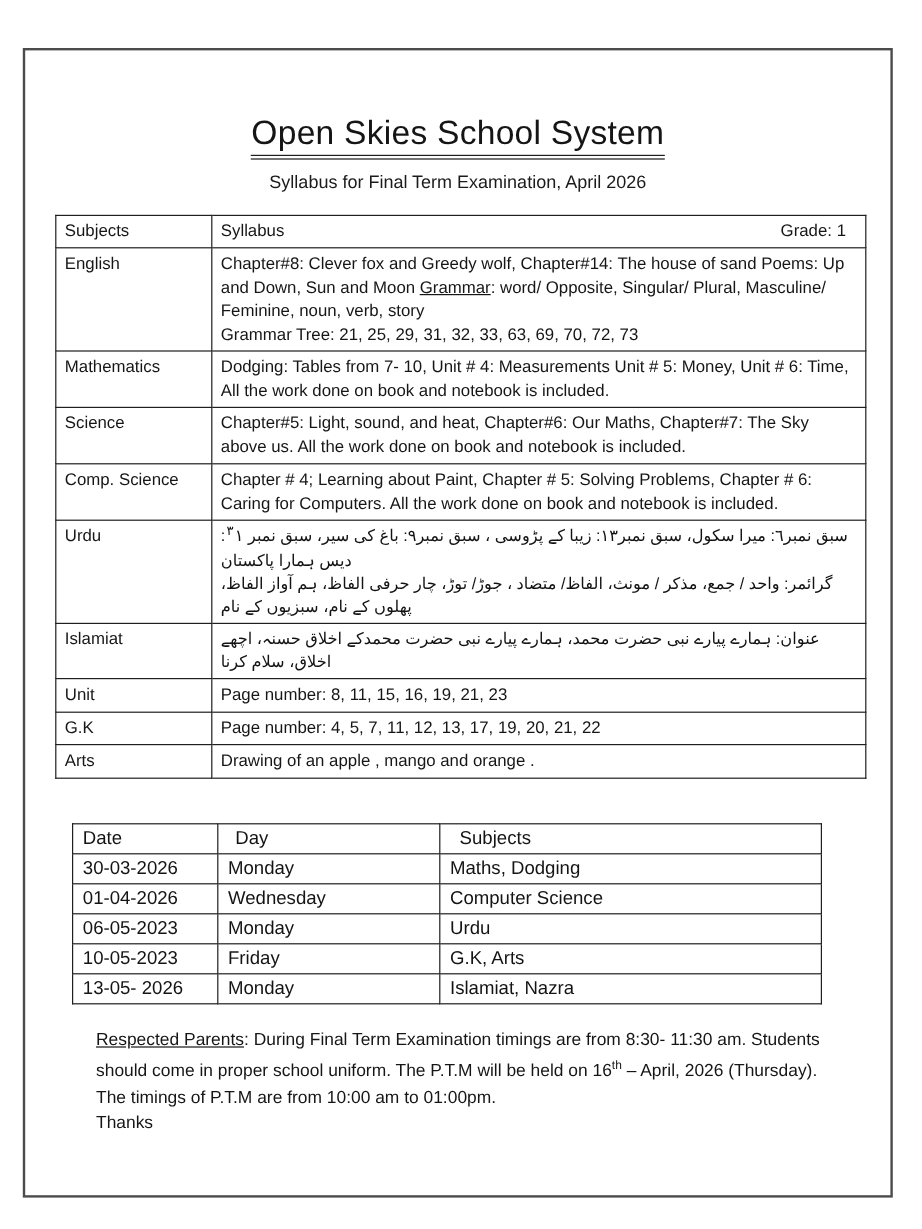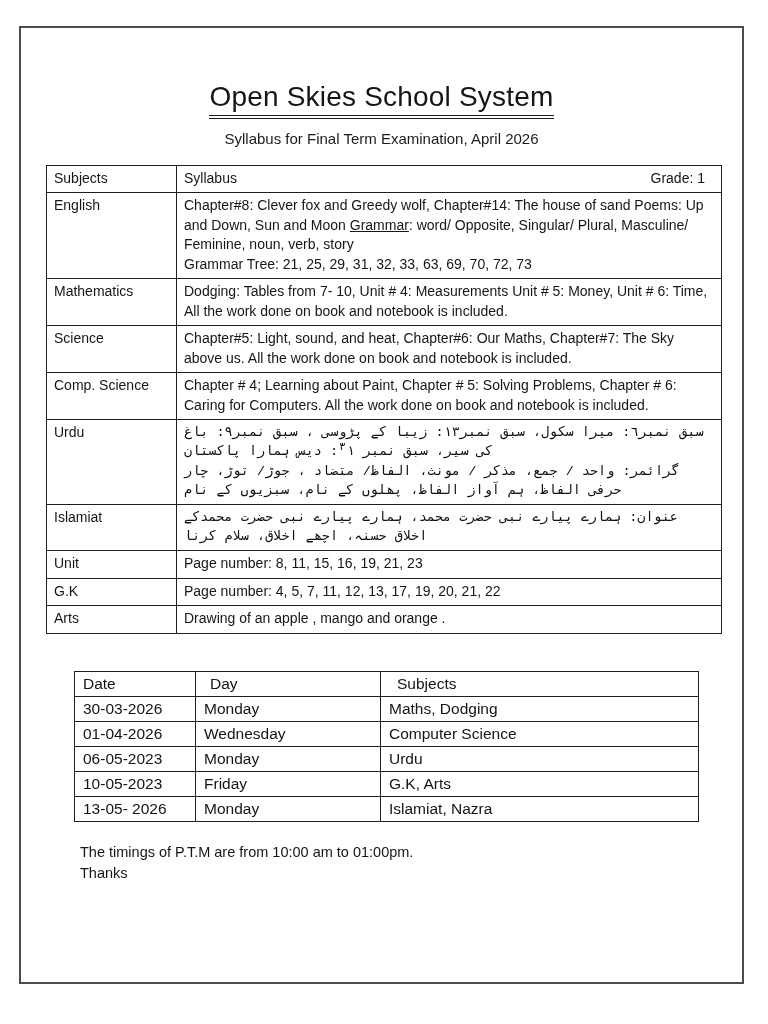--- a/index.html
+++ b/index.html
@@ -2,21 +2,21 @@
 <html><head>
 <meta charset="utf-8">
 <style>
   html,body{margin:0;padding:0;}
   body{
     width:768px;height:1024px;background:#ffffff;position:relative;
     font-family:"Liberation Sans","DejaVu Sans",sans-serif;color:#1b1b1b;
     -webkit-font-smoothing:antialiased;
   }
   .frame{
-    position:absolute;left:19px;top:26px;width:725px;height:958px;
+    position:absolute;left:19px;top:40px;width:725px;height:958px;
     border:2px solid #4b4b4b;background:#fff;box-sizing:border-box;overflow:hidden;
   }
   .title-block{text-align:center;margin-top:54px;}
   .title{
     display:inline-block;font-size:28px;letter-spacing:0.2px;color:#151515;
     border-bottom:4px double #1c1c1c;padding-bottom:2px;line-height:1.1;
   }
   .subtitle{font-size:15px;margin-top:11px;color:#1b1b1b;}
 
   table{border-collapse:collapse;}
@@ -28,27 +28,27 @@
     border:1px solid #1f1f1f;vertical-align:top;padding:3px 7px 4px 7px;
     box-sizing:border-box;overflow:hidden;
   }
   .syllabus td.c1{width:130px;}
   tr.rh{height:27px;} tr.r-eng{height:79px;} tr.r-math{height:42px;}
   tr.r-sci{height:39px;} tr.r-comp{height:42px;} tr.r-urdu{height:83px;}
   tr.r-isl{height:38px;} tr.r-naz{height:27px;} tr.r-gk{height:17px;} tr.r-art{height:26px;}
   .grade{float:right;margin-right:9px;}
   .ul{text-decoration:underline;text-align:center;}
   .urdu{
-    direction:rtl;text-align:left;font-family:Liberation Mono, monospace;
+    direction:rtl;text-align:left;font-family:Liberation Sans, sans-serif;
     font-size:13.5px;line-height:19px;color:#121212;
   }
   .u-sup{font-size:11px;position:relative;top:-5px;padding:0 1px;}
 
   .exam{
-    margin:37px 0 0 53px;width:624px;table-layout:fixed;
+    margin:37px 0 0 39px;width:624px;table-layout:fixed;
     font-size:15.5px;line-height:21px;color:#141414;
   }
   .exam td,.exam th{
     border:1px solid #1f1f1f;font-weight:normal;text-align:left;
     padding:1px 6px 2px 8px;height:23px;box-sizing:border-box;vertical-align:middle;
   }
   .exam .col-date{width:121px;} .exam .col-day{width:185px;} .exam .col-subj{width:318px;}
   .exam th.h-day{padding-left:14px;} .exam th.h-subj{padding-left:16px;}
 
   .note{margin:20px 0 0 59px;width:648px;font-size:14.5px;line-height:21.5px;color:#161616;}
@@ -151,17 +151,18 @@
     </tr>
     <tr>
       <td>13-05- 2026</td>
       <td>Monday</td>
       <td>Islamiat, Nazra</td>
     </tr>
   </tbody>
     </table>
 
   <div class="note">
+    <p><span class="ul">Respected Parents</span><span>: During Final Term Examination timings are from 8:30- 11:30 am. Students should come in proper school uniform. The P.T.M will be held on 16</span><sup>th</sup><span> – April, 2026 (Thursday).</span></p>
     <div class="nline">The timings of P.T.M are from 10:00 am to 01:00pm.</div>
     <div class="nline">Thanks</div>
   </div>
 
 </div>
 
 </body></html>

